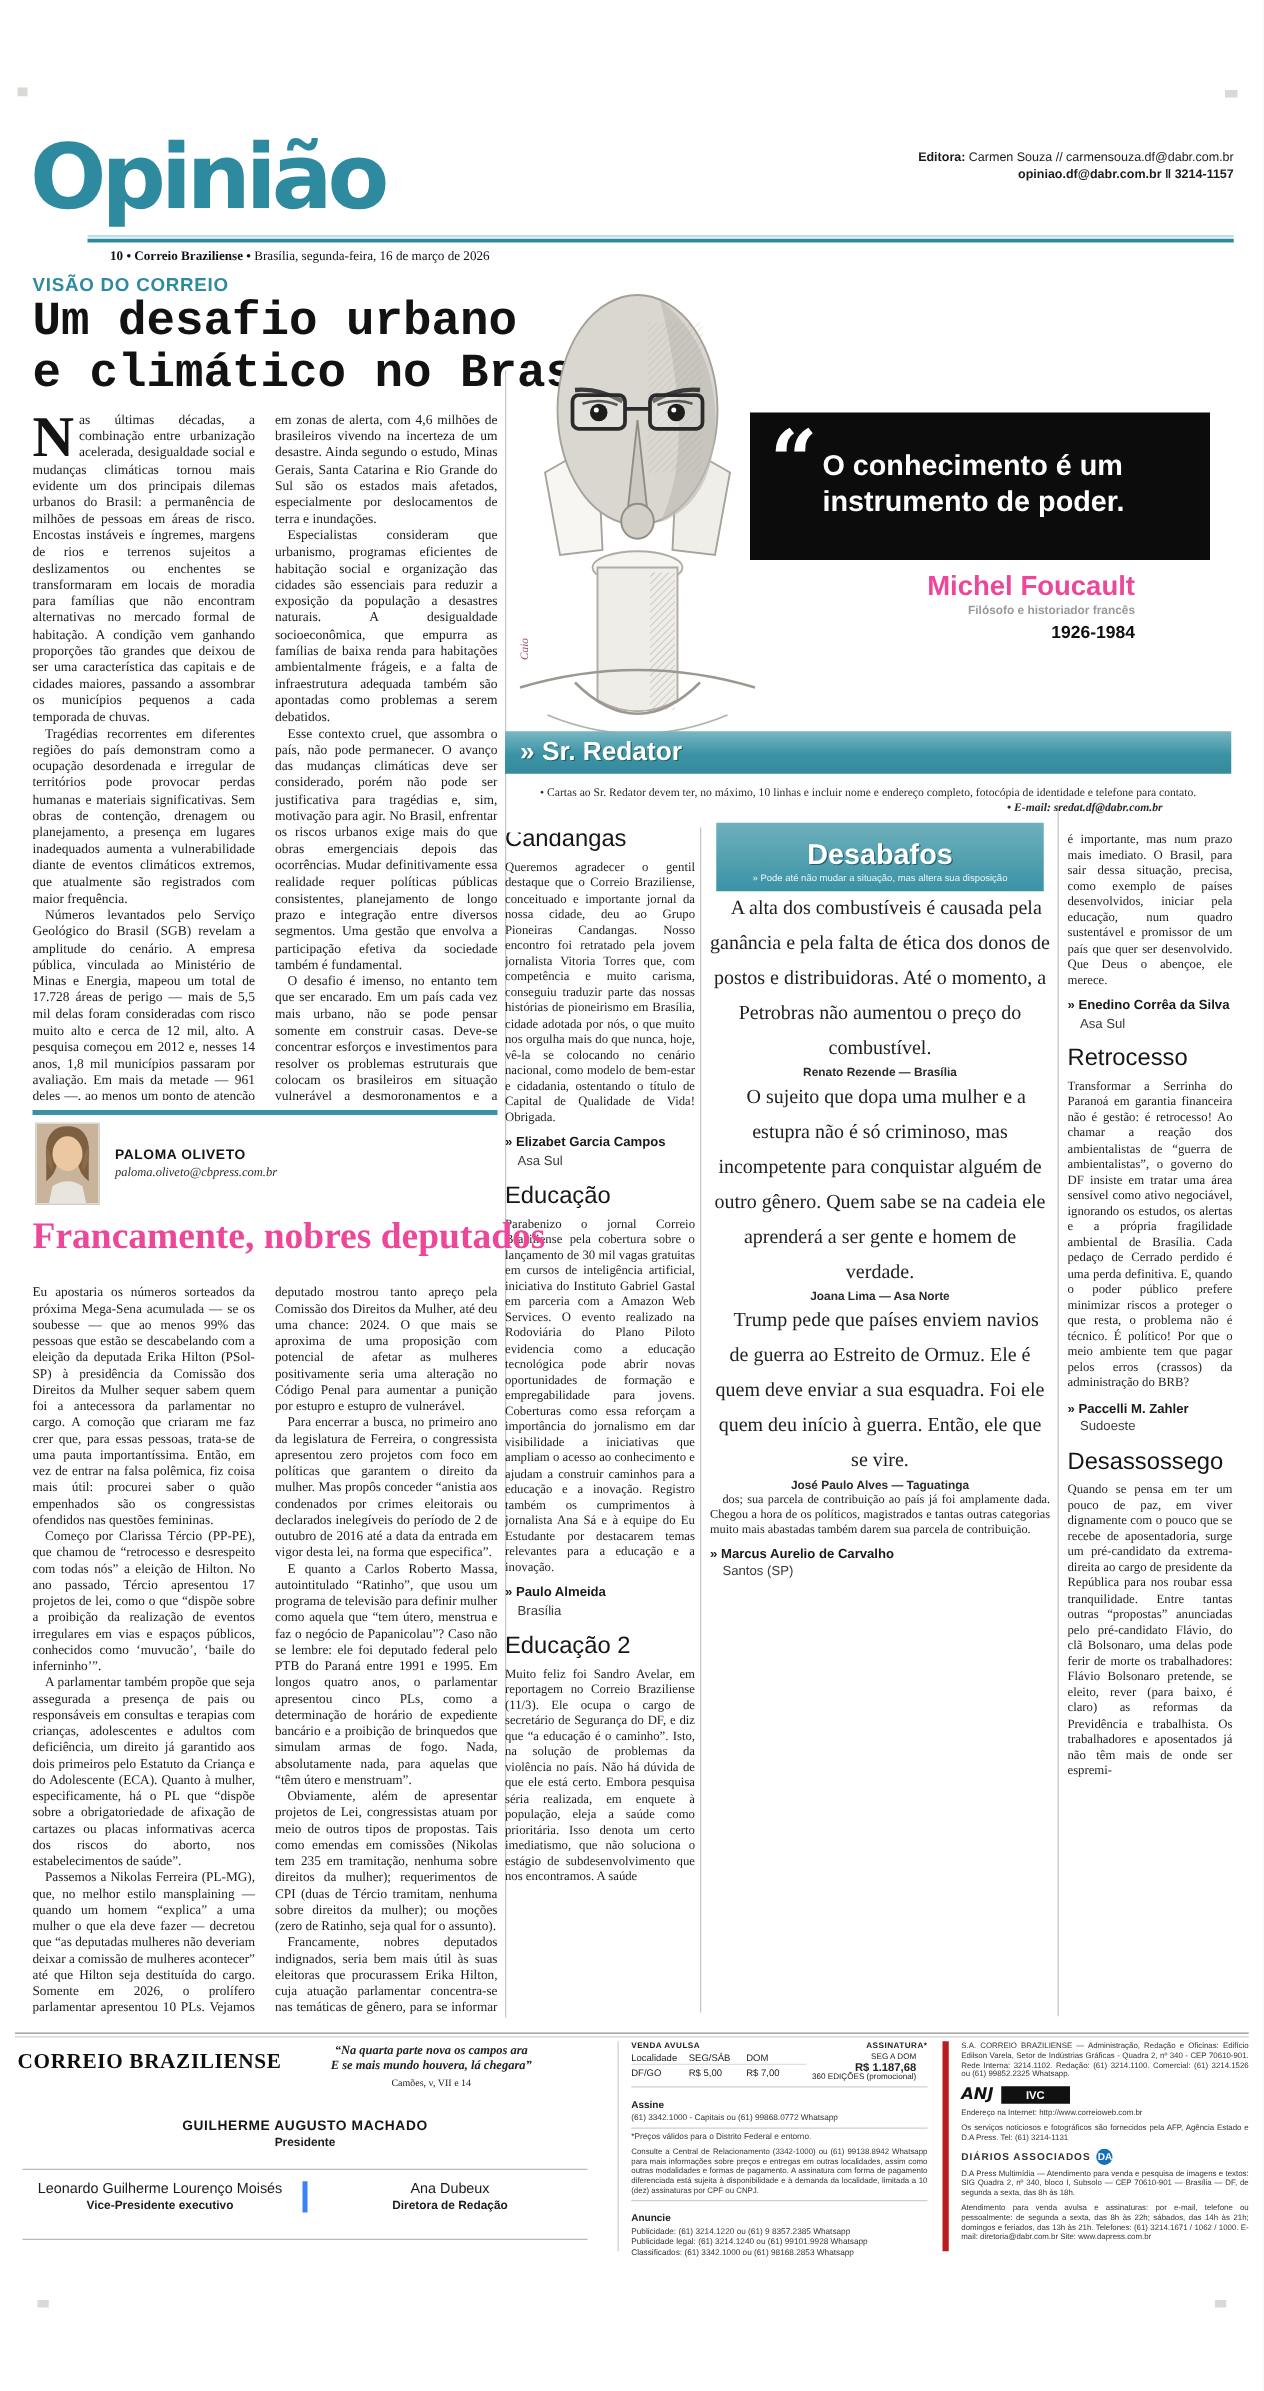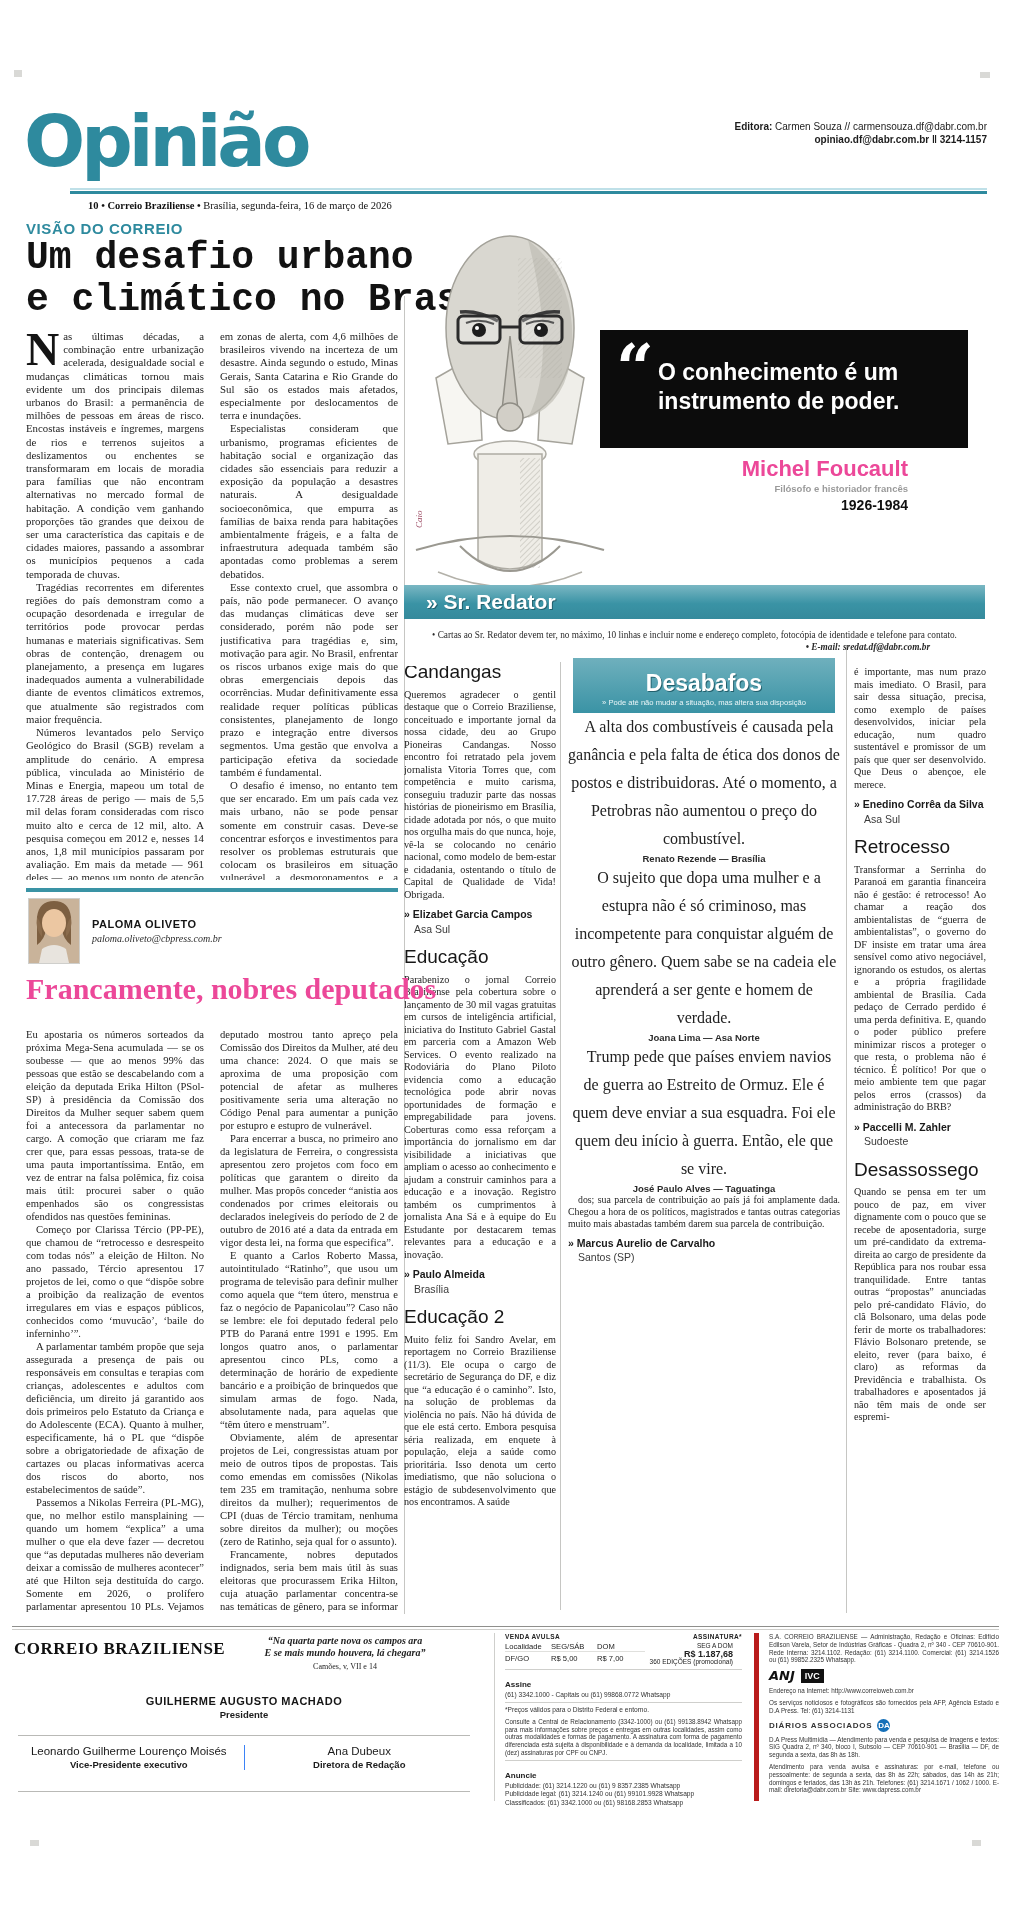--- a/index.html
+++ b/index.html
@@ -45,21 +45,21 @@
         line-height:29px;color:#fff;margin-top:28px;width:260px;}
   #quote-attrib{left:600px;top:456px;width:368px;text-align:right;padding-right:60px;box-sizing:border-box;}
   #quote-attrib .qa-name{font-family:"Liberation Sans",sans-serif;font-weight:700;font-size:22px;color:#ec4899;}
   #quote-attrib .qa-role{font-family:"Liberation Sans",sans-serif;font-weight:700;font-size:9.5px;color:#9a9a9a;margin-top:1px;}
   #quote-attrib .qa-years{font-family:"Liberation Sans",sans-serif;font-weight:700;font-size:14px;color:#101010;margin-top:3px;}
 
   
   #sr-banner{left:404px;top:585px;width:581px;height:34px;
         background:linear-gradient(#7ab7c3,#3a93a5 55%,#358a9c);display:flex;align-items:center;}
   #sr-banner span{font-family:"Liberation Sans",sans-serif;font-weight:700;font-size:21px;color:#ffffff;
-        padding-left:22px;text-shadow:1px 1px 0 #23606d;}
+        padding-left:12px;text-shadow:1px 1px 0 #23606d;}
   #letters-note{left:404px;top:629px;width:581px;text-align:center;font-size:9.3px;line-height:12px;color:#2a2a2a;}
   #letters-note .mailline{display:block;text-align:right;padding-right:55px;font-weight:700;font-style:italic;}
 
   
   .letter-col{font-size:10.2px;line-height:12.5px;}
   .letter-head{font-family:"Liberation Sans",sans-serif;font-weight:400;font-size:19px;
         color:#161616;margin:16px 0 10px;text-align:left;text-indent:0;}
   .letter-head.firsthead{margin-top:0;}
   .attr{font-family:"Liberation Sans",sans-serif;font-weight:700;font-size:10.5px;color:#1a1a1a;
         margin-top:7px;text-align:left;text-indent:0;}
@@ -92,21 +92,21 @@
   #f-mast{font-family:"Liberation Serif",serif;font-weight:700;font-size:17px;letter-spacing:.5px;color:#101010;margin-top:6px;}
   #f-quote{position:absolute;left:200px;top:2px;width:262px;text-align:center;font-style:italic;
         font-weight:700;font-size:10px;line-height:12px;color:#222;}
   #f-quote .cam{font-style:normal;font-weight:400;font-size:8px;margin-top:2px;}
   #f-pres{position:absolute;left:0;top:62px;width:460px;text-align:center;font-family:"Liberation Sans",sans-serif;}
   #f-pres .nm{font-size:11px;font-weight:700;letter-spacing:.5px;color:#161616;}
   #f-pres .rl{font-size:9.5px;font-weight:700;margin-top:2px;}
   .f-hr{position:absolute;left:4px;width:452px;height:1px;background:#b9b9b6;}
   #f-officers{position:absolute;left:0;top:112px;width:460px;display:flex;}
   #f-officers .cell{width:50%;text-align:center;font-family:"Liberation Sans",sans-serif;}
-  #f-officers .cell+.cell{border-left:1px solid #3b82f6;}
+  #f-officers .cell+.cell{border-left:4px solid #3b82f6;}
   #f-officers .nm{font-size:11.5px;color:#1a1a1a;}
   #f-officers .rl{font-size:9.5px;font-weight:700;margin-top:2px;}
 
   #f-mid{left:482px;width:248px;height:168px;border-left:1px solid #cfcfcc;padding-left:10px;box-sizing:border-box;
         font-family:"Liberation Sans",sans-serif;color:#222;}
   .vt-labels{display:flex;justify-content:space-between;font-size:6.5px;font-weight:700;letter-spacing:.4px;}
   .vtable{display:flex;border-bottom:1px solid #cfcfcc;padding-bottom:3px;margin-top:2px;}
   .vt-left{width:140px;}
   .vt-left .r{display:flex;font-size:7.6px;}
   .vt-left .r span{width:46px;}
@@ -116,21 +116,21 @@
   .f-sec{border-bottom:1px solid #cfcfcc;padding:3px 0;}
   .f-lbl{font-size:8px;font-weight:700;}
   .f-sm{font-size:6.3px;line-height:7.8px;text-align:justify;color:#333;}
   .f-sm2{font-size:6.6px;line-height:8.4px;color:#333;}
 
   #f-right{left:742px;width:245px;height:168px;border-left:5px solid #b91c1c;padding-left:10px;box-sizing:border-box;
         font-family:"Liberation Sans",sans-serif;color:#222;}
   #f-right .f-sm{margin-bottom:4px;}
   .logo-row{display:flex;align-items:center;gap:6px;margin:4px 0;}
   .anj{font-family:"DejaVu Sans",sans-serif;font-weight:800;font-style:italic;font-size:13px;color:#111;}
-  .ivc{background:#111;color:#fff;font-weight:800;font-size:9px;padding:2px 4px;}
+  .ivc{background:#111;color:#fff;font-weight:800;font-size:9px;padding:2px 20px;}
   .dass{display:flex;align-items:center;gap:5px;margin:4px 0;}
   .dass .txt{font-size:8px;font-weight:700;letter-spacing:.8px;color:#333;}
   .dass .dot{width:13px;height:13px;border-radius:50%;background:#1670b8;color:#fff;font-size:8px;
         display:flex;align-items:center;justify-content:center;font-weight:700;}
 </style>
 </head>
 <body>
 
 <div id="page">
 

